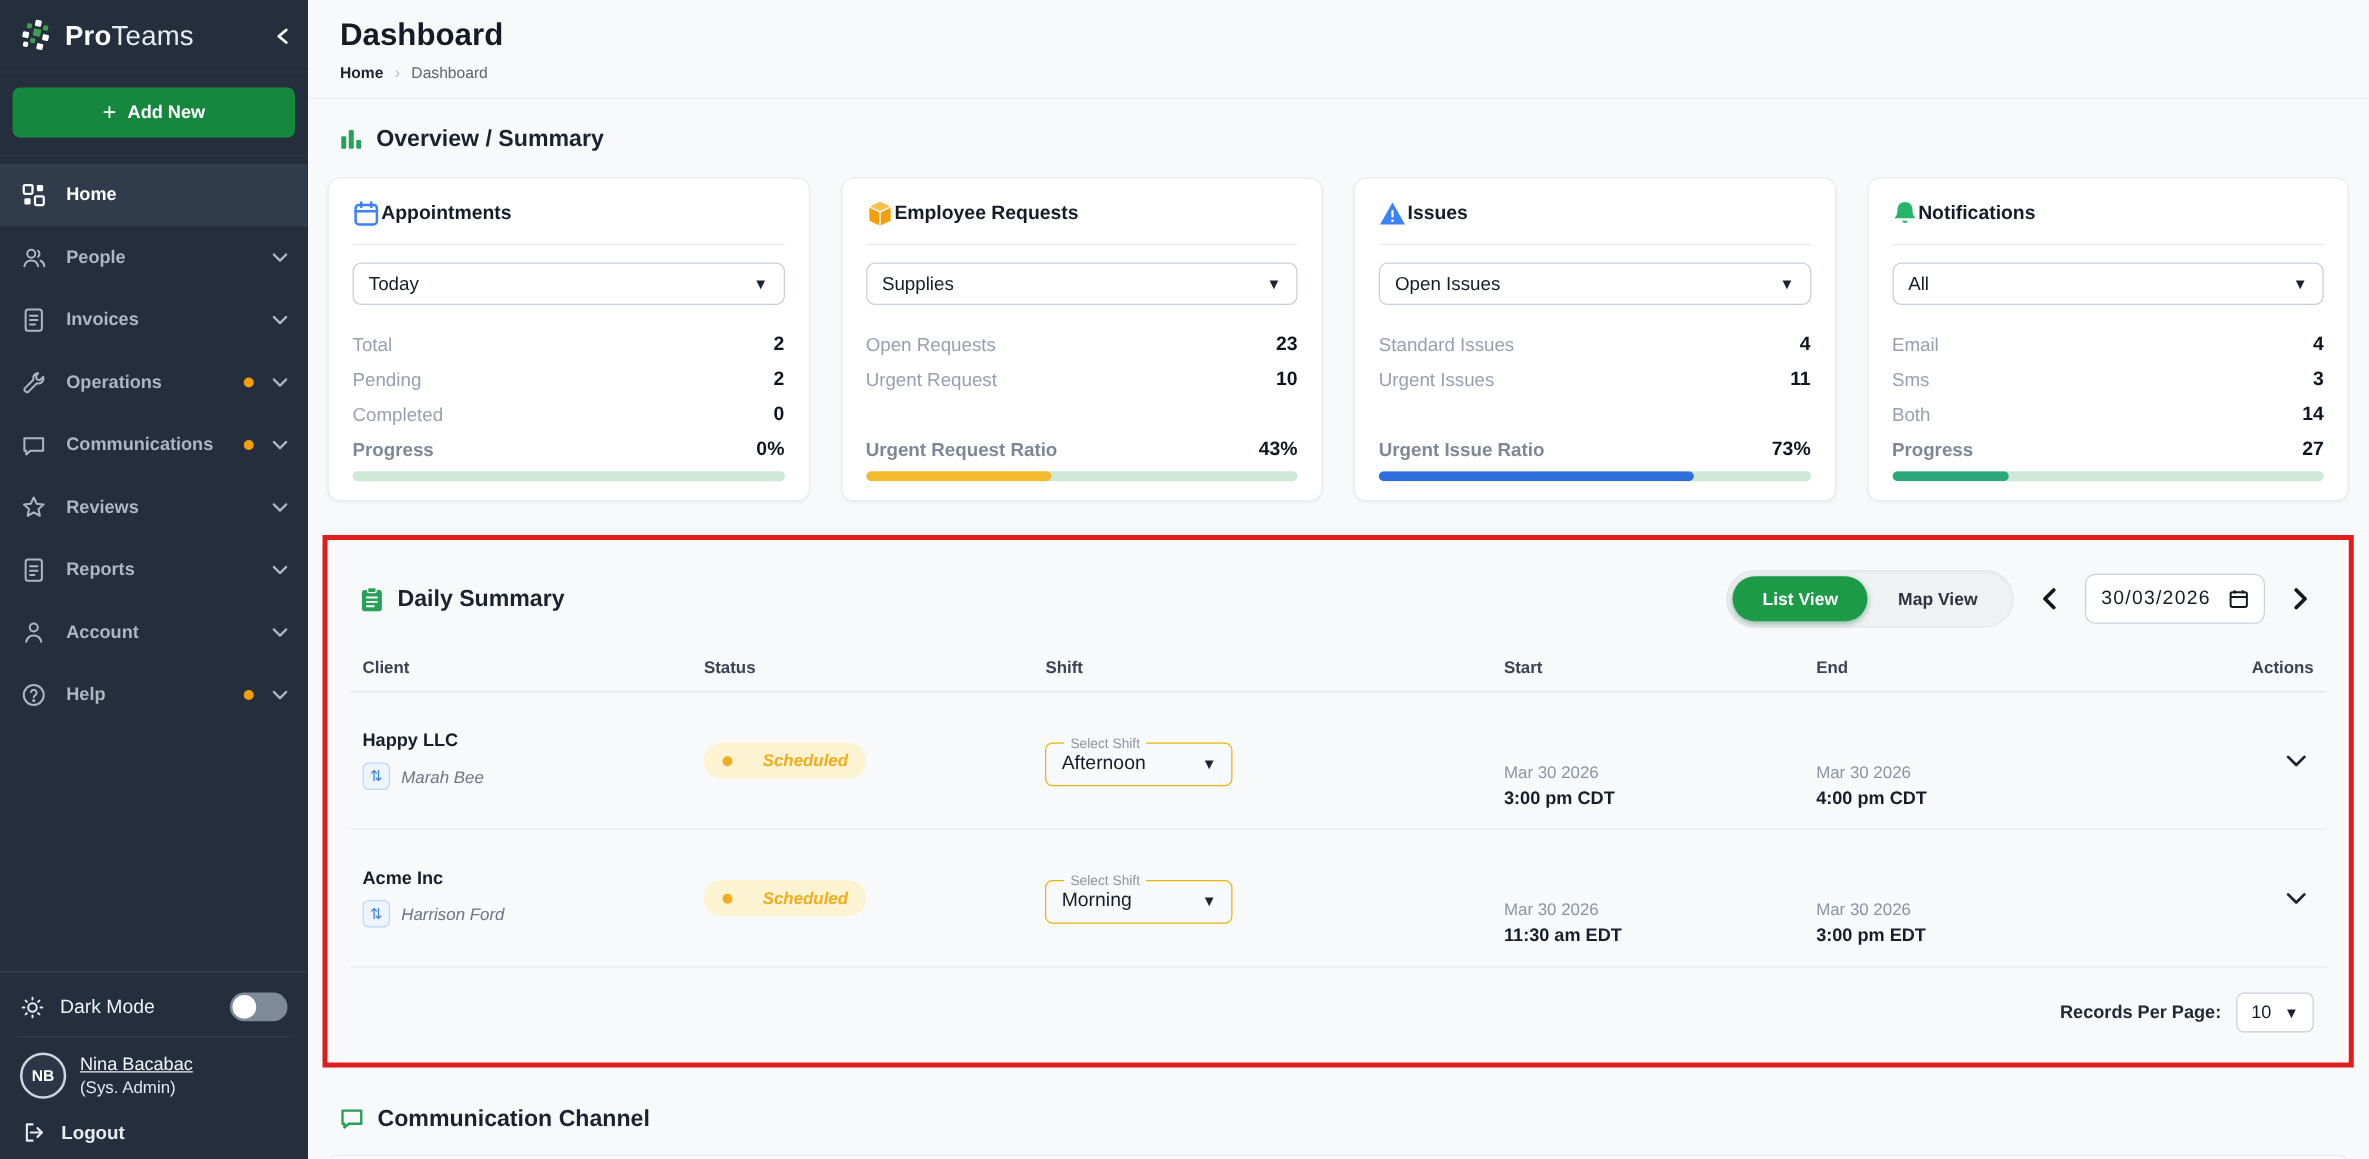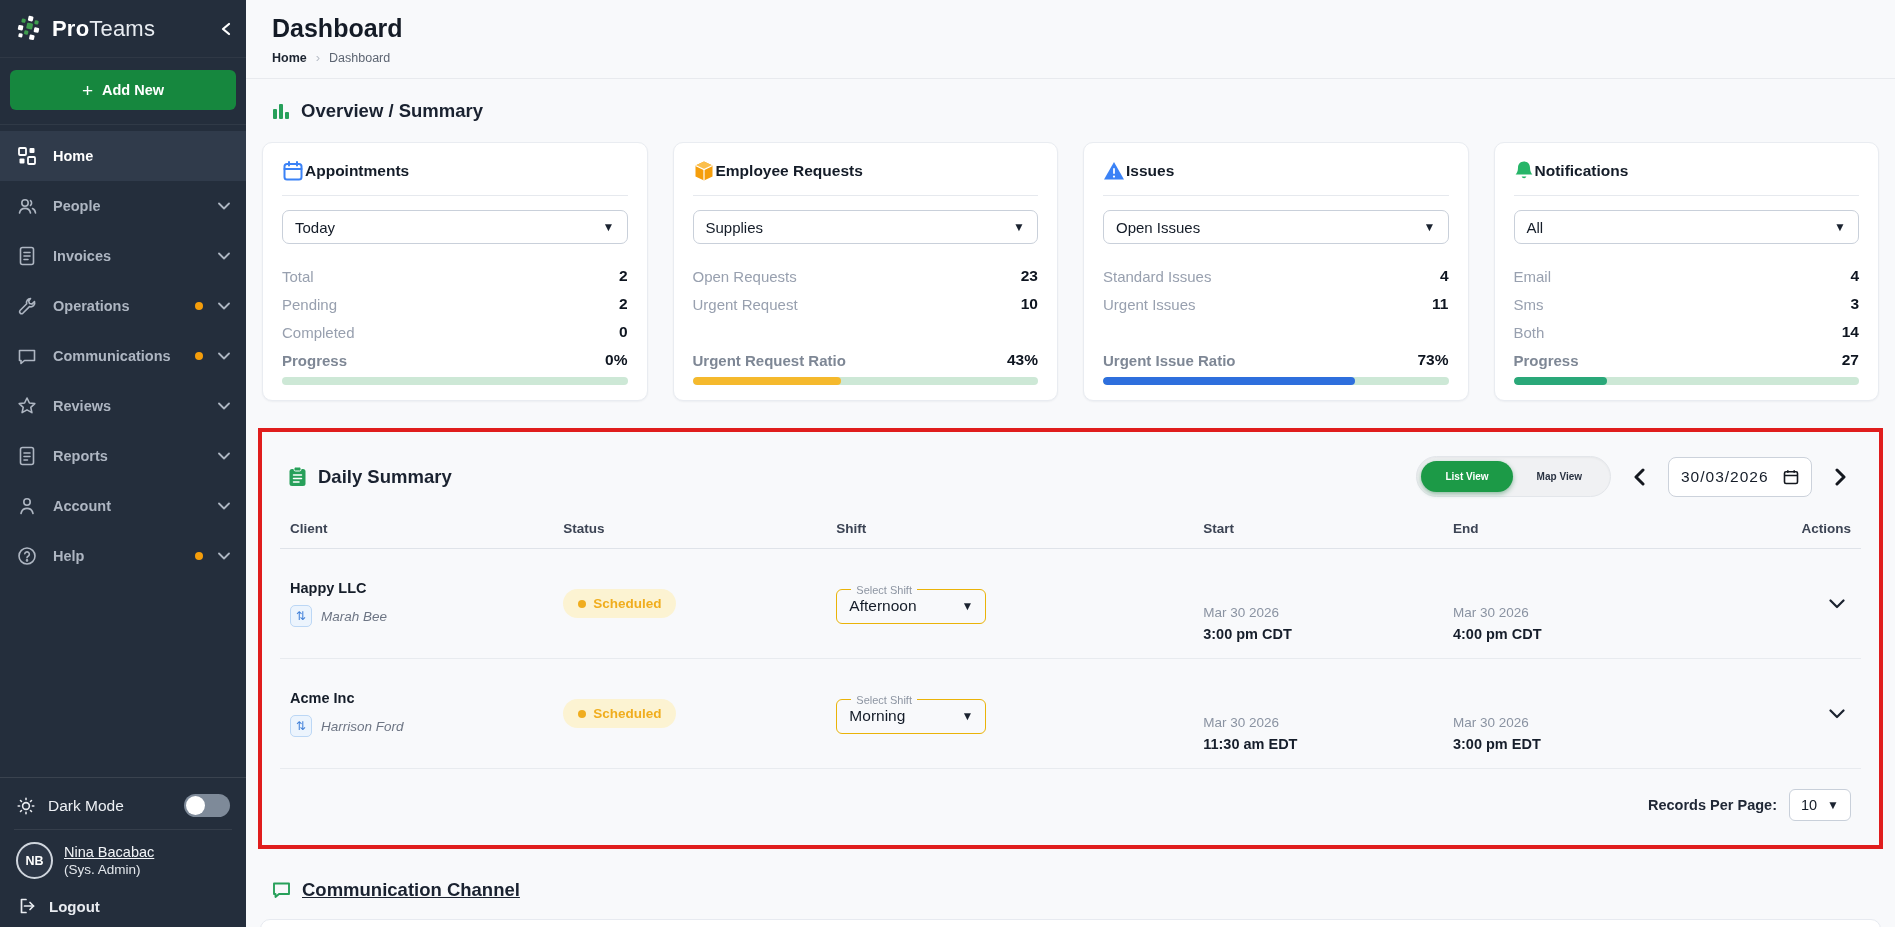--- a/index.html
+++ b/index.html
@@ -61,51 +61,51 @@
   .prog-label { font-size:15px; font-weight:700; color:#7e8795; }
   .prog-value { font-size:15.5px; font-weight:700; color:#0e1520; }
   .prog-track { height:8px; border-radius:5px; background:#cde8d6; overflow:hidden; }
   .prog-fill { height:100%; border-radius:5px; width:0; }
 
   
   .daily { margin:27px 12px 0; border:4px solid #e01d1d; padding:18px 18px 8px; }
   .daily-head { display:flex; align-items:center; padding:6px 8px 0; }
   .daily-right { margin-left:auto; display:flex; align-items:center; gap:16px; }
   .view-toggle { background:#f0f1f3; border:1px solid #e3e6ea; border-radius:999px; padding:4px; display:flex; box-shadow:inset 0 1px 2px rgba(0,0,0,.04); }
-  .view-btn { border:none; background:transparent; font-family:inherit; font-size:10px; font-weight:700; color:#2a3342; padding:10px 24px; border-radius:999px; cursor:pointer; }
+  .view-btn { border:none; background:transparent; font-family:inherit; font-size:14px; font-weight:700; color:#2a3342; padding:10px 24px; border-radius:999px; cursor:pointer; }
   .view-btn.active { background:#1c9a47; color:#fff; box-shadow:0 2px 5px rgba(20,120,60,.45); }
   .date-box { width:144px; height:40px; background:#fff; border:1px solid #ccd2db; border-radius:8px; display:flex; align-items:center; padding:0 12px; gap:8px; cursor:pointer; }
   .date-text { flex:1; font-size:15.5px; color:#141c28; letter-spacing:1px; }
   .nav-arrow { background:none; border:none; padding:4px 6px; display:flex; align-items:center; cursor:pointer; }
 
   .ds-table { margin-top:24px; }
   .ds-grid { display:grid; grid-template-columns:17.5% 17.5% 23.5% 16% 15.5% 10%; align-items:center; padding:0 10px; }
   .ds-headrow { border-bottom:1px solid #dfe3e9; padding-bottom:12px; }
   .ds-col { font-size:13.5px; font-weight:700; color:#3c4454; }
   .ds-col.right { text-align:right; }
   .ds-row { border-bottom:1px solid #e8ebef; padding-top:16px; padding-bottom:16px; }
   .client-name { font-size:14.5px; font-weight:700; color:#151d29; }
   .contact { display:flex; align-items:center; gap:9px; margin-top:9px; }
   .swap-box { width:22px; height:22px; border-radius:5px; background:#ecf4fd; border:1px solid #bcd7f5; color:#3f7fd8; font-size:12px; display:flex; align-items:center; justify-content:center; cursor:pointer; }
   .contact-name { font-size:13.5px; font-style:italic; color:#6d7584; }
-  .status-pill { display:inline-flex; align-items:center; gap:7px; background:#fcf3d2; border-radius:999px; padding:7px 15px; }
+  .status-pill { display:inline-flex; align-items:center; gap:24px; background:#fcf3d2; border-radius:999px; padding:7px 15px;font-style:italic; }
   .status-dot { width:8px; height:8px; border-radius:50%; background:#f0ad1e; }
   .status-text { font-size:13.5px; font-weight:700; color:#f0ad1e; }
   .shift-field { width:150px; border:1px solid #eab308; border-radius:6px; padding:0 10px 8px; position:relative; background:transparent; }
   .shift-field legend { font-size:11px; color:#8d95a2; padding:0 5px; margin-left:4px; }
   .shift-inner { display:flex; align-items:center; justify-content:space-between; padding:1px 2px 0; cursor:pointer; }
   .shift-val { font-size:15.5px; color:#141c28; }
   .dt-line1 { font-size:13.5px; color:#8a93a2;margin-top:40px; }
   .dt-line2 { font-size:14.5px; font-weight:700; color:#161e2b; margin-top:6px; }
   .row-action { display:flex; justify-content:flex-end; padding-right:6px; cursor:pointer; }
   .ds-pager { display:flex; justify-content:flex-end; align-items:center; gap:12px; padding:20px 10px 16px; }
   .pager-label { font-size:14.5px; font-weight:700; color:#202836; }
   .pager-select { background:#fff; border:1px solid #c9d0da; border-radius:6px; padding:7px 11px; display:flex; align-items:center; gap:10px; font-size:14.5px; color:#141c28; cursor:pointer; }
 
-  .comm-head { margin:30px 26px 18px;text-decoration:underline; }
+  .comm-head { margin:30px 26px 18px; }
   .comm-card { margin:0 14px; background:#fff; border:1px solid #e7eaf0; border-radius:10px 10px 0 0; padding:11px 12px 0; height:28px; }
   .comm-bar { height:17px; border-radius:4px 4px 0 0; background:#e4edee; }
 
   svg { display:block; }
 </style>
 </head>
 <body>
 
 <aside class="sidebar">
   <div class="logo-row">

